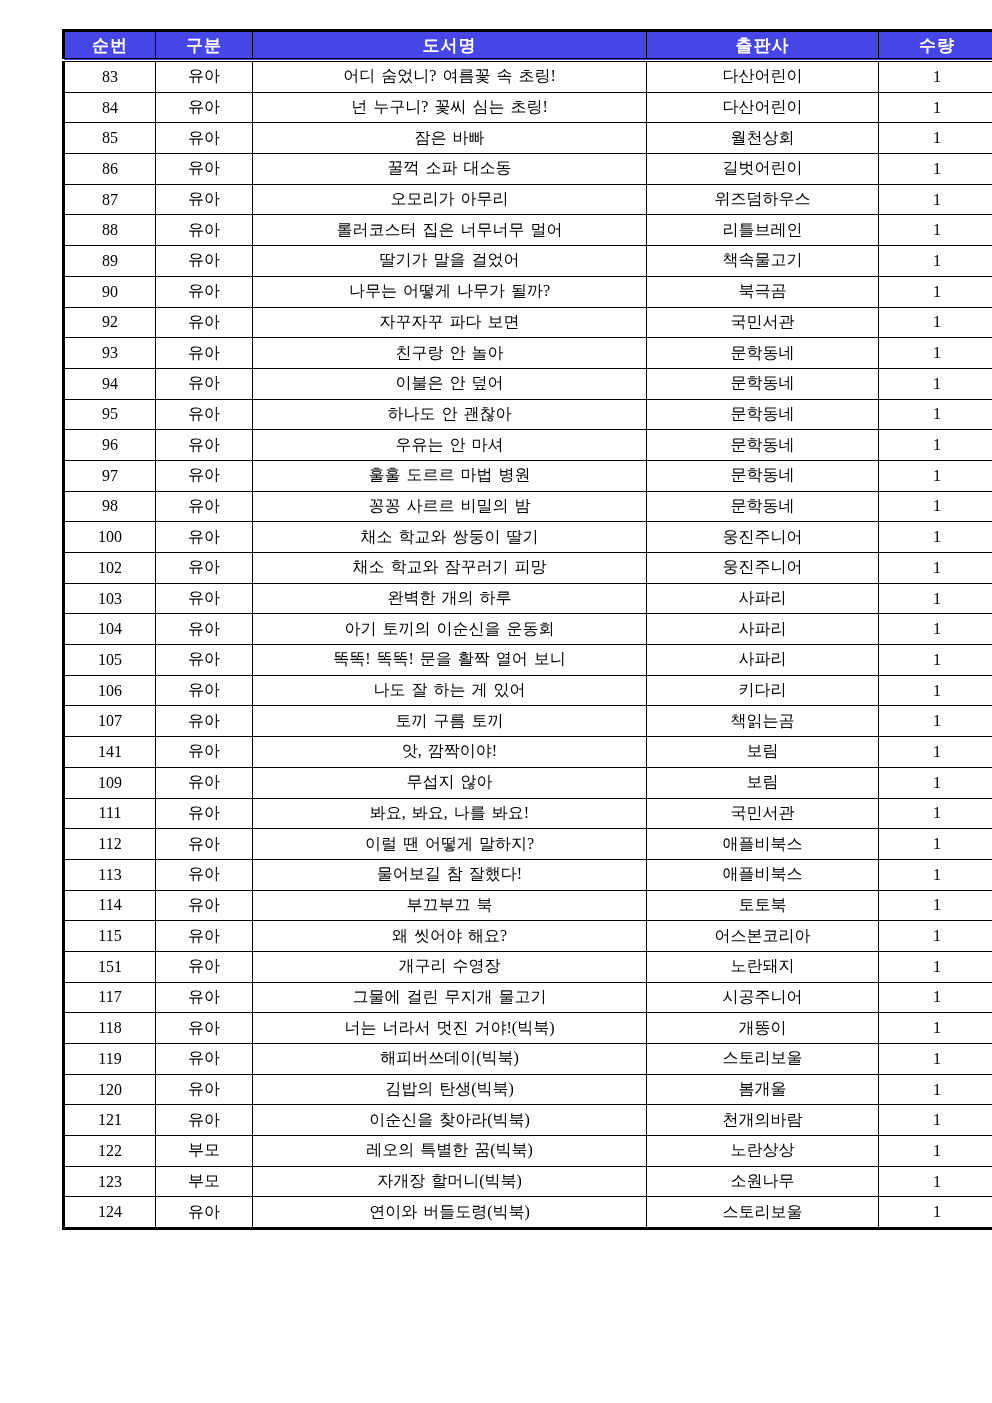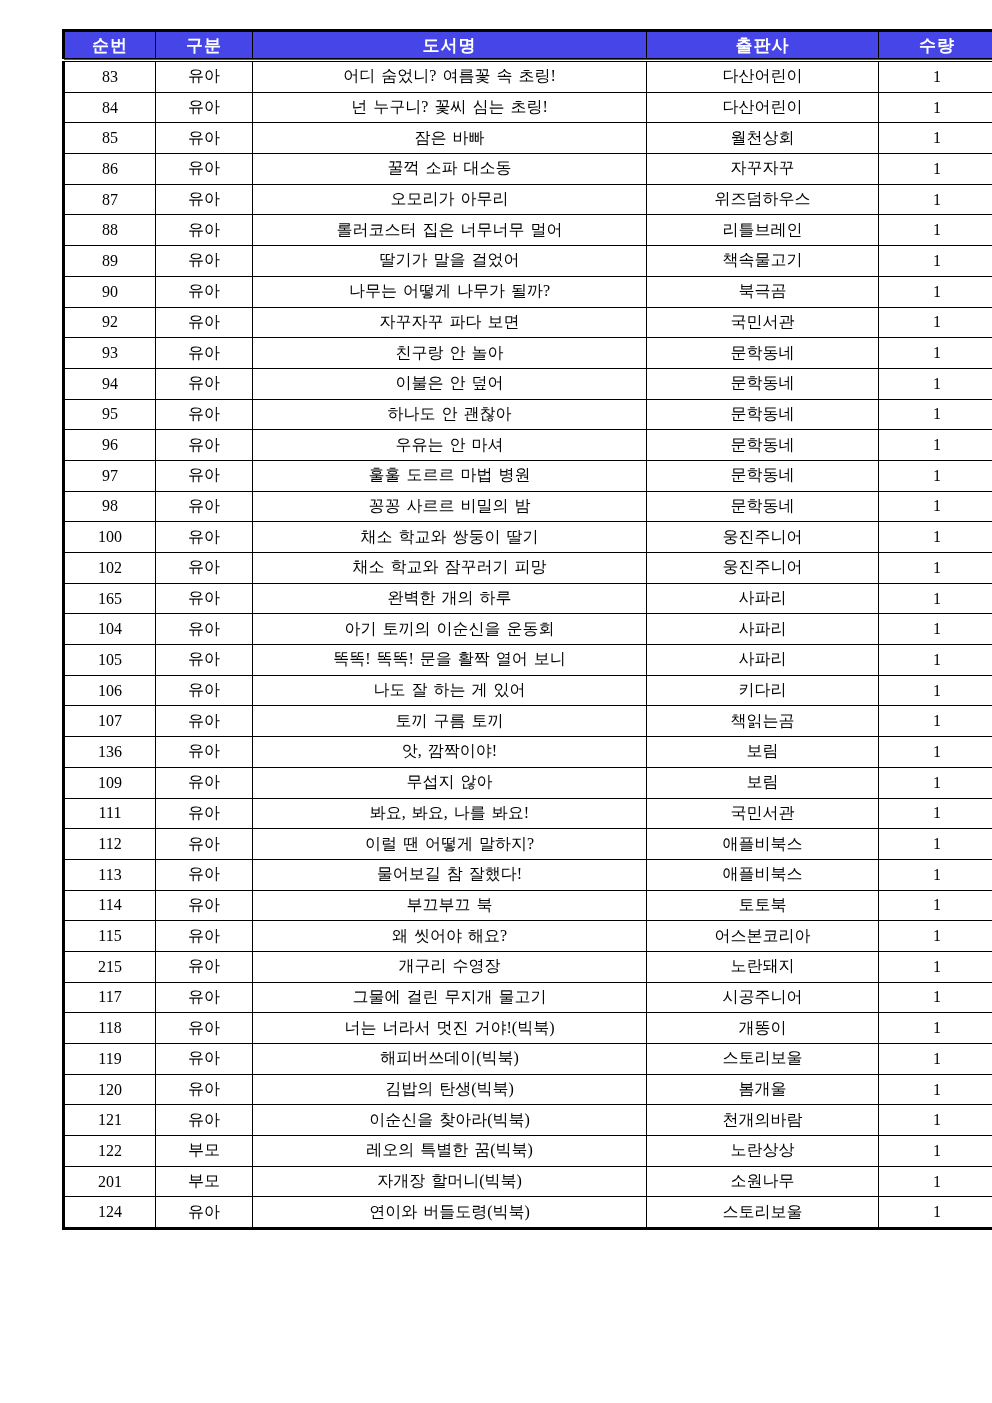--- a/index.html
+++ b/index.html
@@ -96,21 +96,21 @@
           <td>85</td>
           <td>유아</td>
           <td>잠은 바빠</td>
           <td>월천상회</td>
           <td>1</td>
         </tr>
         <tr>
           <td>86</td>
           <td>유아</td>
           <td>꿀꺽 소파 대소동</td>
-          <td>자꾸자꾸</td>
+          <td>길벗어린이</td>
           <td>1</td>
         </tr>
         <tr>
           <td>87</td>
           <td>유아</td>
           <td>오모리가 아무리</td>
           <td>위즈덤하우스</td>
           <td>1</td>
         </tr>
         <tr>
@@ -191,21 +191,21 @@
           <td>1</td>
         </tr>
         <tr>
           <td>102</td>
           <td>유아</td>
           <td>채소 학교와 잠꾸러기 피망</td>
           <td>웅진주니어</td>
           <td>1</td>
         </tr>
         <tr>
-          <td>165</td>
+          <td>103</td>
           <td>유아</td>
           <td>완벽한 개의 하루</td>
           <td>사파리</td>
           <td>1</td>
         </tr>
         <tr>
           <td>104</td>
           <td>유아</td>
           <td>아기 토끼의 이순신을 운동회</td>
           <td>사파리</td>
@@ -226,21 +226,21 @@
           <td>1</td>
         </tr>
         <tr>
           <td>107</td>
           <td>유아</td>
           <td>토끼 구름 토끼</td>
           <td>책읽는곰</td>
           <td>1</td>
         </tr>
         <tr>
-          <td>136</td>
+          <td>141</td>
           <td>유아</td>
           <td>앗, 깜짝이야!</td>
           <td>보림</td>
           <td>1</td>
         </tr>
         <tr>
           <td>109</td>
           <td>유아</td>
           <td>무섭지 않아</td>
           <td>보림</td>
@@ -275,21 +275,21 @@
           <td>1</td>
         </tr>
         <tr>
           <td>115</td>
           <td>유아</td>
           <td>왜 씻어야 해요?</td>
           <td>어스본코리아</td>
           <td>1</td>
         </tr>
         <tr>
-          <td>215</td>
+          <td>151</td>
           <td>유아</td>
           <td>개구리 수영장</td>
           <td>노란돼지</td>
           <td>1</td>
         </tr>
         <tr>
           <td>117</td>
           <td>유아</td>
           <td>그물에 걸린 무지개 물고기</td>
           <td>시공주니어</td>
@@ -324,21 +324,21 @@
           <td>1</td>
         </tr>
         <tr>
           <td>122</td>
           <td>부모</td>
           <td>레오의 특별한 꿈(빅북)</td>
           <td>노란상상</td>
           <td>1</td>
         </tr>
         <tr>
-          <td>201</td>
+          <td>123</td>
           <td>부모</td>
           <td>자개장 할머니(빅북)</td>
           <td>소원나무</td>
           <td>1</td>
         </tr>
         <tr>
           <td>124</td>
           <td>유아</td>
           <td>연이와 버들도령(빅북)</td>
           <td>스토리보울</td>

